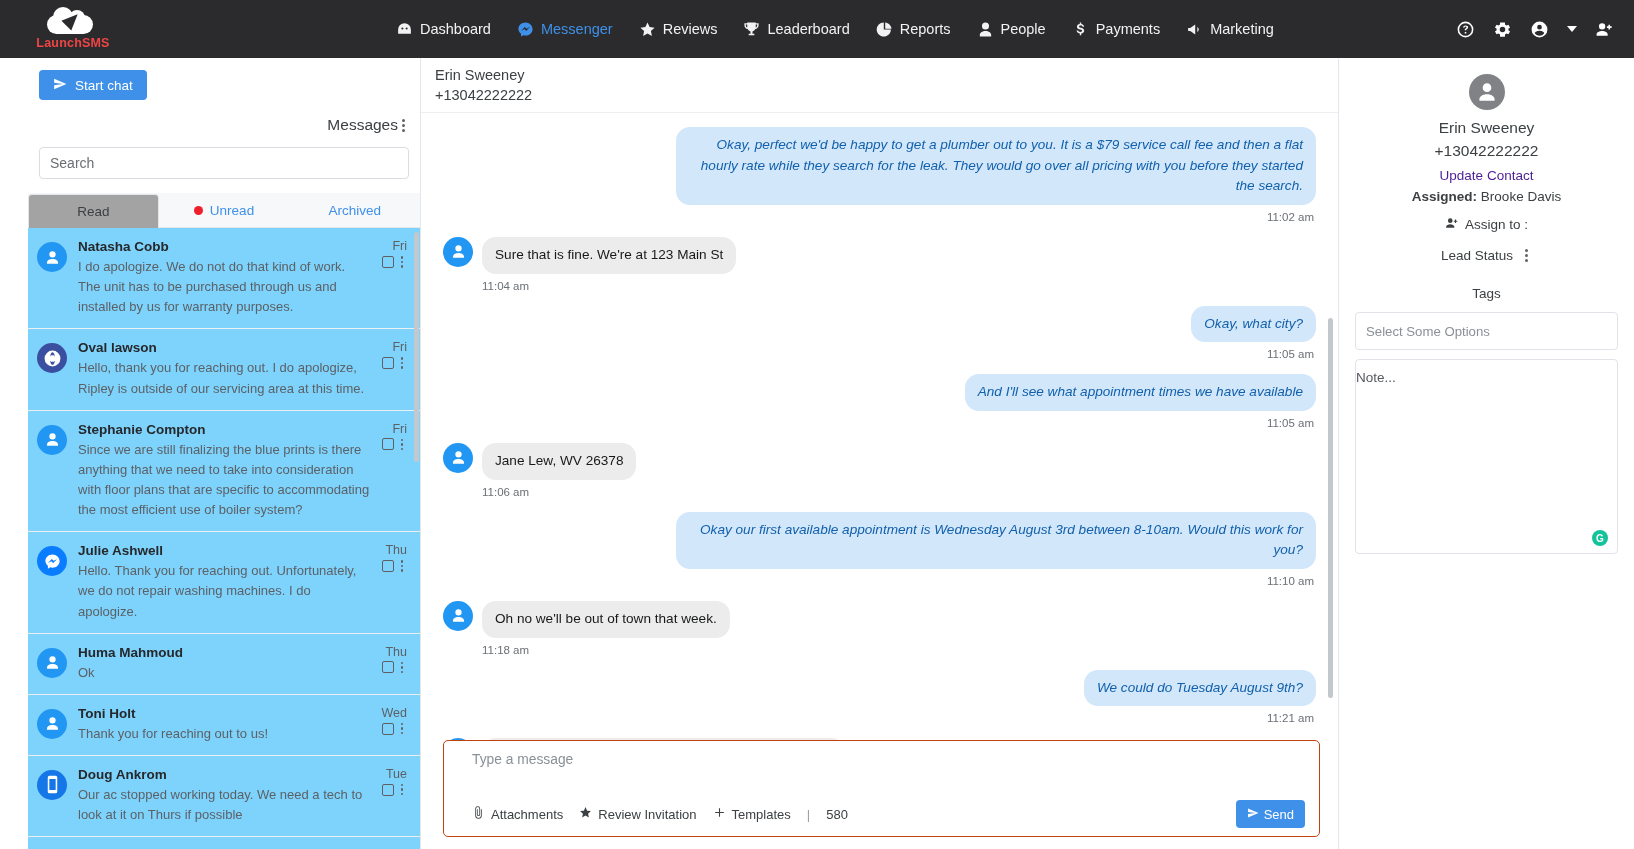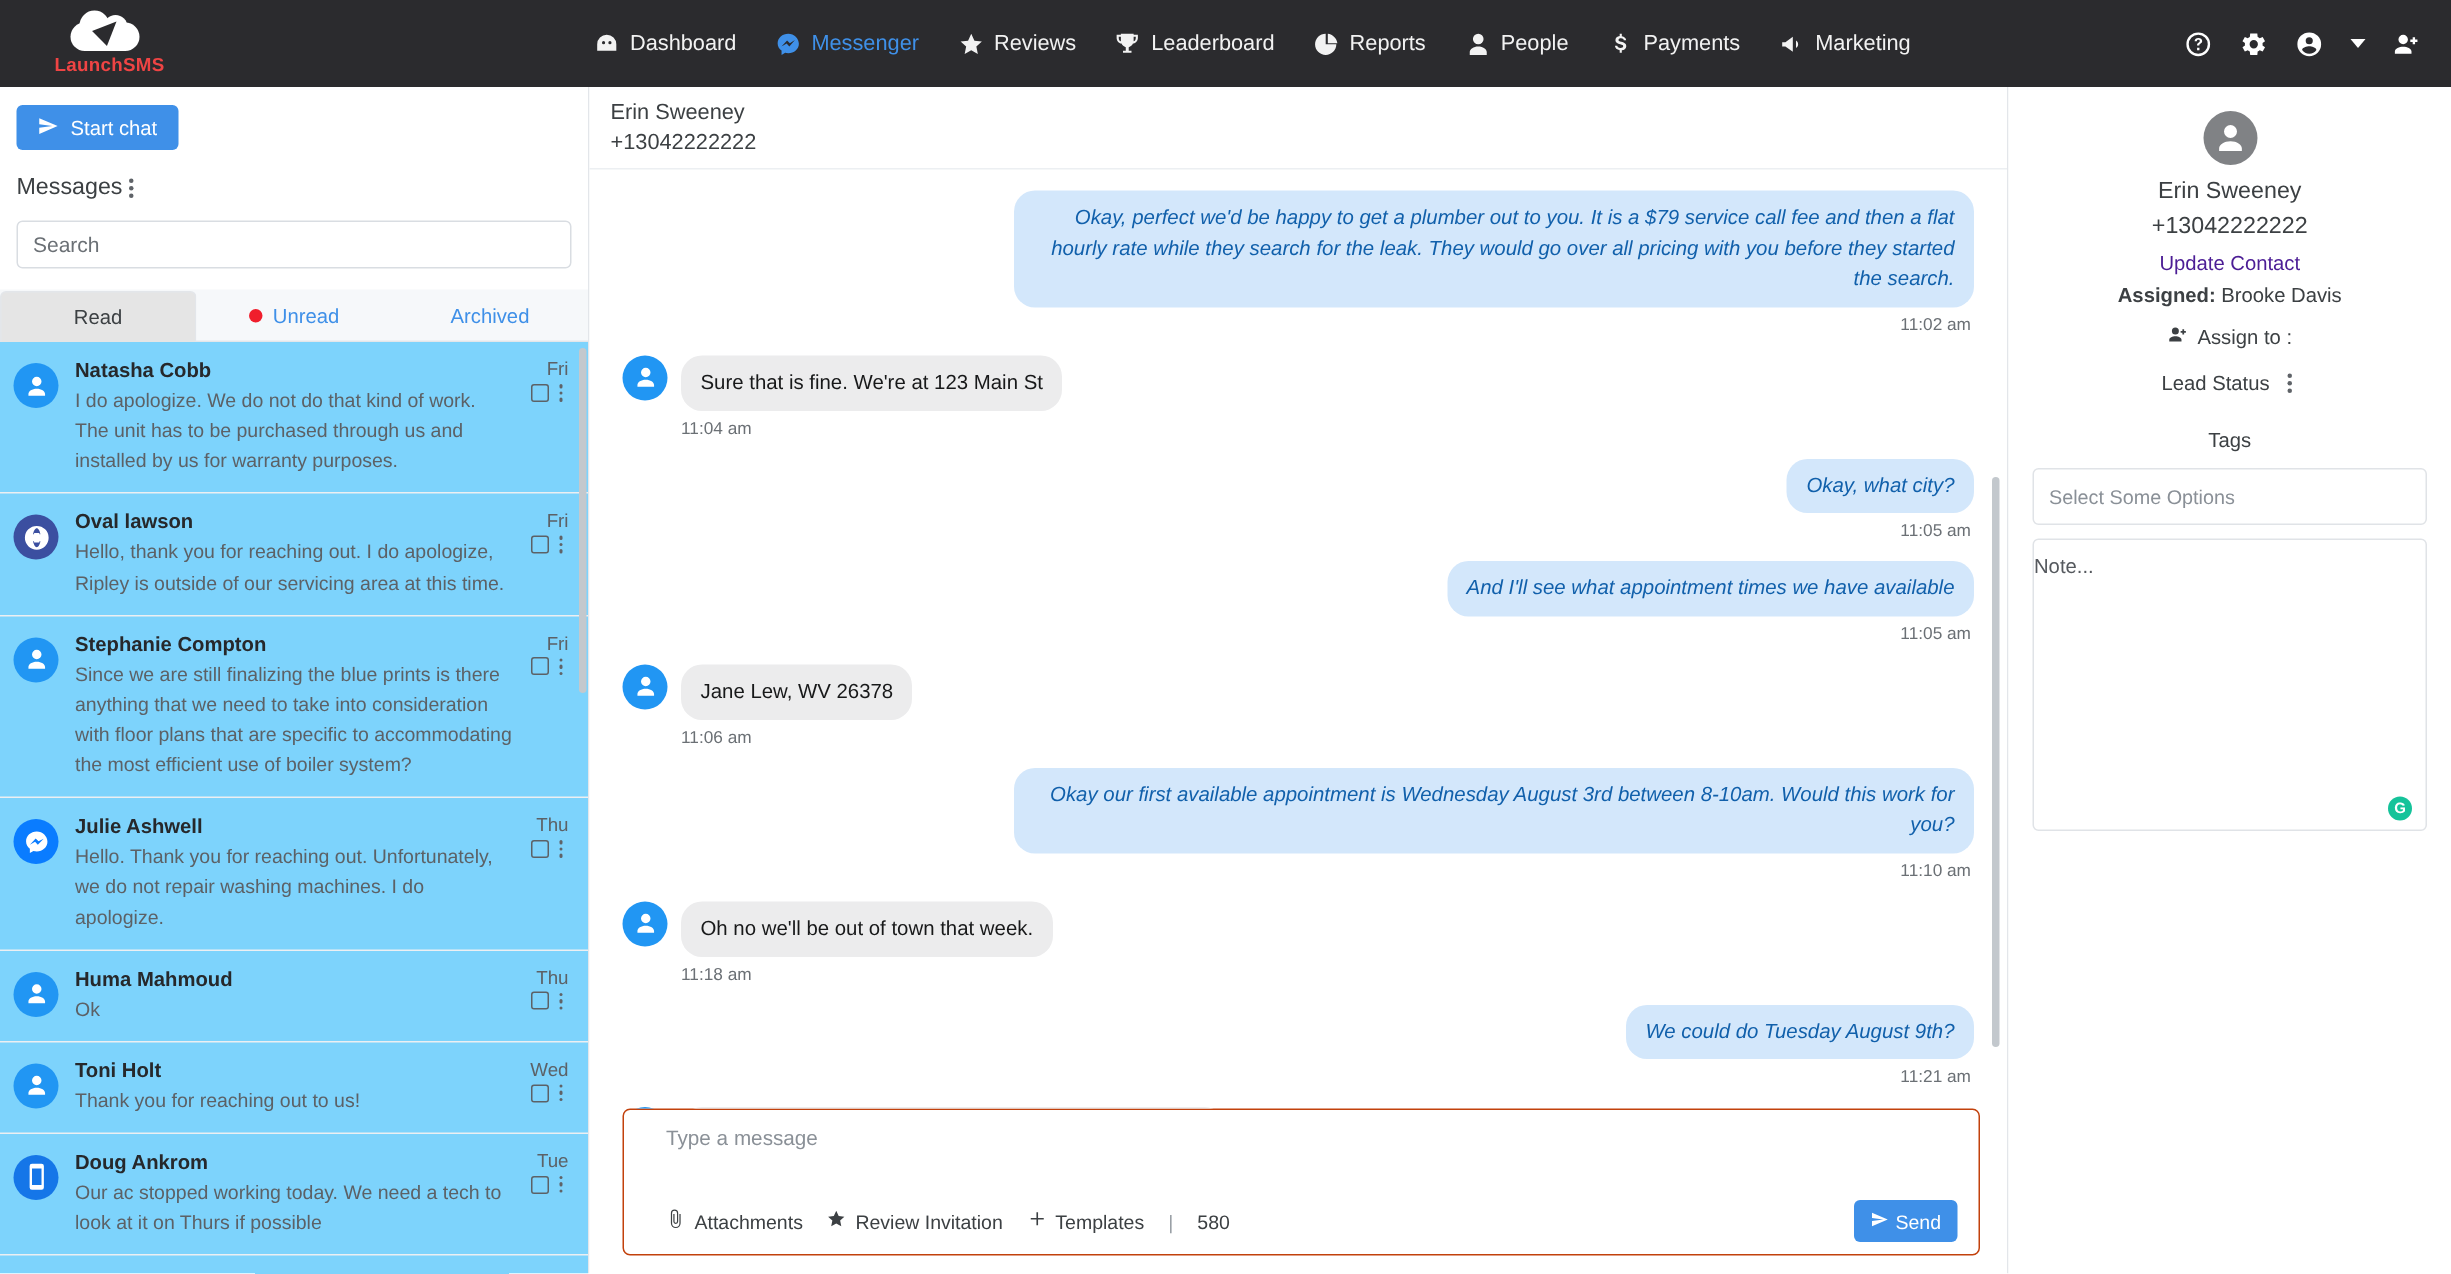--- a/index.html
+++ b/index.html
@@ -48,52 +48,52 @@
 
   .navright { position: absolute; right: 20px; display: flex; align-items: center; gap: 18px; }
   .navright .ic { width: 19px; height: 19px; display: inline-flex; cursor: pointer; }
   .navright .ic svg { width: 100%; height: 100%; fill: #fff; }
   .caret {
     width: 0; height: 0; border-left: 5px solid transparent; border-right: 5px solid transparent;
     border-top: 6px solid #fff; cursor: pointer;
   }
 
   
-  .body { display: flex; height: 791px; }
+  .body { display: flex; height: 791px; margin-left: 28px; }
 
   
   .left {
     width: 393px; background: #fff; border-right: 1px solid #e3e6ea;
     display: flex; flex-direction: column; flex: 0 0 393px;
   }
   .left-top { padding: 12px 11px 0 11px; }
   .startchat {
     background: #3f90e8; color: #fff; border: none; border-radius: 4px;
     height: 30px; padding: 0 14px; font-size: 13.5px; display: inline-flex;
     align-items: center; gap: 8px; cursor: pointer; font-family: inherit;
   }
   .startchat svg { width: 14px; height: 14px; fill: #fff; }
-  .msg-row { display: flex; align-items: center; justify-content: flex-start; margin-top: 16px; }
+  .msg-row { display: flex; align-items: center; justify-content: flex-end; margin-top: 16px; }
   .msg-title { font-size: 15.5px; color: #3c4043; }
   .kebab { display: inline-flex; flex-direction: column; gap: 2px; cursor: pointer; padding: 2px 4px; }
   .kebab i { width: 3px; height: 3px; border-radius: 50%; background: #5f6368; display: block; }
   .searchbox {
     margin-top: 13px; width: 100%; height: 32px; border: 1px solid #d9dde2; border-radius: 4px;
     padding: 0 10px; font-size: 14px; color: #3c4043; font-family: inherit; outline: none;
   }
   .searchbox::placeholder { color: #6b7075; }
 
   .tabs { display: flex; margin-top: 14px; border-bottom: 1px solid #e3e6ea; background: #f6f8fa; }
   .tab {
     flex: 1; text-align: center; font-size: 13.5px; padding: 9px 0; cursor: pointer;
     color: #3f90e8; border: 1px solid transparent; border-bottom: none;
     display: flex; align-items: center; justify-content: center; gap: 7px;
   }
   .tab.active {
-    background: #e5e5e5; color: #3c4043; border-color: #e3e6ea;
+    background: #a3a3a3; color: #3c4043; border-color: #e3e6ea;
     border-radius: 4px 4px 0 0; position: relative; top: 1px;
   }
   .dot-unread { width: 9px; height: 9px; border-radius: 50%; background: #f01e2c; display: inline-block; }
 
   .convlist { flex: 1; overflow: hidden; background: #7dd3fc; position: relative; }
   .conv {
     display: flex; padding: 11px 13px 11px 9px; gap: 11px; cursor: pointer;
     border-bottom: 1px solid #eceff2;
   }
   .avatar { width: 30px; height: 30px; border-radius: 50%; flex: 0 0 30px; display: flex; align-items: center; justify-content: center; margin-top: 3px; }

